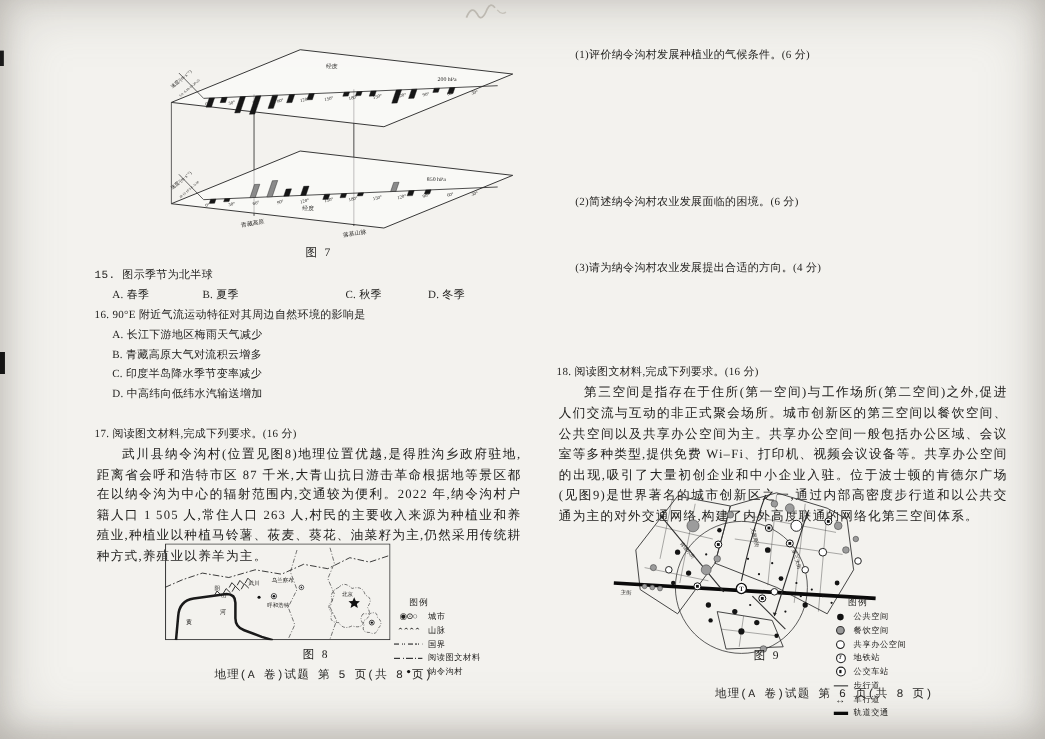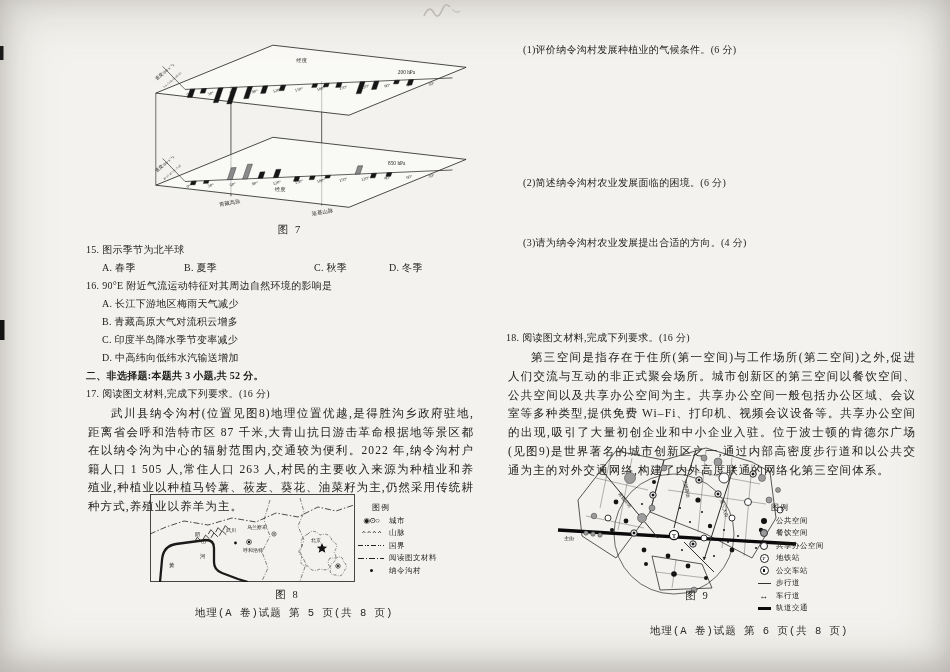--- a/index.html
+++ b/index.html
@@ -9,21 +9,21 @@
         font-family:"Liberation Serif","DejaVu Serif",serif;color:#1e1d1b;}
   .abs{position:absolute;}
   .t{font-size:10px;letter-spacing:.3px;white-space:nowrap;color:#1e1d1b;}
   .bold{font-weight:bold;}
   .para{font-size:11.5px;line-height:18.6px;text-align:justify;text-indent:2em;
         letter-spacing:1.1px;color:#22211f;}
   .caption{font-size:10.5px;text-align:center;letter-spacing:2px;}
   .footer{font-size:10.5px;text-align:left;letter-spacing:1px;color:#2a2927;font-family:Liberation Mono, monospace;}
   svg text{font-family:"Liberation Serif","DejaVu Serif",serif;fill:#1e1d1b;}
   
-  .lg{display:flex;flex-direction:column;gap:1px;}
+  .lg{display:flex;flex-direction:column;gap:1px;margin-top:40px;}
   .lg-title{font-size:8px;letter-spacing:1px;margin-left:14px;margin-bottom:1px;}
   .lg-row{display:flex;align-items:center;gap:5px;height:11.5px;font-size:7.5px;letter-spacing:.5px;}
   .sym{display:inline-flex;align-items:center;justify-content:center;width:26px;flex:0 0 26px;}
   .sym9{display:inline-flex;align-items:center;justify-content:center;width:14px;flex:0 0 14px;}
   .c-city{font-size:8px;letter-spacing:-1px;}
   .c-mtn{font-size:8px;letter-spacing:-1.5px;transform:scaleY(.8);}
   .ln1{width:26px;height:1px;background:repeating-linear-gradient(90deg,#222 0 5px,transparent 5px 7px,#222 7px 8.2px,transparent 8.2px 9.4px,#222 9.4px 10.6px,transparent 10.6px 12.6px);}
   .ln2{width:26px;height:1px;background:repeating-linear-gradient(90deg,#222 0 6px,transparent 6px 8px,#222 8px 9.2px,transparent 9.2px 11.2px);}
   .dot{width:3px;height:3px;border-radius:50%;background:#111;}
   .cir-black{width:6px;height:6px;border-radius:50%;background:#111;}
@@ -124,39 +124,38 @@
     <text font-size="3.2" transform="rotate(-42 24 150)" x="14" y="150">20 15 10 5 0 -5-10</text>
     <text font-size="5.5" x="152" y="28">经度</text>
     <text font-size="5.5" x="130" y="168">经度</text>
     <text font-size="5.5" x="256" y="41">200 hPa</text>
     <text font-size="5.5" x="246" y="140">850 hPa</text>
     <text font-size="5.5" text-anchor="middle" transform="rotate(-10 84 183)" x="84" y="183">青藏高原</text>
     <text font-size="5.5" text-anchor="middle" transform="rotate(-10 179 193)" x="179" y="193">落基山脉</text>
   </svg>
   <div class="abs caption" style="left:255px;top:223px;width:70px;">图 7</div>
 
-  <div class="abs t" style="left:86px;top:243px;">
+  <div class="abs t" style="left:86px;top:243px;font-family:Liberation Mono, monospace;">
     <span>15.</span>
     <span>图示季节为北半球</span>
   </div>
   <div class="abs t" style="left:102px;top:261px;">A. 春季</div>
   <div class="abs t" style="left:184px;top:261px;">B. 夏季</div>
   <div class="abs t" style="left:294px;top:261px;margin-left:20px;">C. 秋季</div>
   <div class="abs t" style="left:389px;top:261px;">D. 冬季</div>
 
   <div class="abs t" style="left:86px;top:279px;">
     <span>16.</span>
     <span>90°E 附近气流运动特征对其周边自然环境的影响是</span>
   </div>
   <div class="abs t" style="left:102px;top:297px;">A. 长江下游地区梅雨天气减少</div>
   <div class="abs t" style="left:102px;top:315px;">B. 青藏高原大气对流积云增多</div>
   <div class="abs t" style="left:102px;top:333px;">C. 印度半岛降水季节变率减少</div>
   <div class="abs t" style="left:102px;top:351px;">D. 中高纬向低纬水汽输送增加</div>
 
-  <div class="abs t bold" style="left:86px;top:369px;">二、非选择题:本题共 3 小题,共 52 分。</div>
 
   <div class="abs t" style="left:86px;top:387px;">17. 阅读图文材料,完成下列要求。(16 分)</div>
   <div class="abs para" style="left:88px;top:404px;width:386px;">武川县纳令沟村(位置见图8)地理位置优越,是得胜沟乡政府驻地,距离省会呼和浩特市区 87 千米,大青山抗日游击革命根据地等景区都在以纳令沟为中心的辐射范围内,交通较为便利。2022 年,纳令沟村户籍人口 1 505 人,常住人口 263 人,村民的主要收入来源为种植业和养殖业,种植业以种植马铃薯、莜麦、葵花、油菜籽为主,仍然采用传统耕种方式,养殖业以养羊为主。</div>
 
   <svg class="abs" style="left:150px;top:494px;" width="205" height="88" viewBox="0 0 205 88">
     <rect x="0.5" y="0.5" width="204" height="87" fill="none" stroke="#333" stroke-width="0.9"></rect>
     <polyline points="0,40 16,33 34,27 58,31 82,24 106,28 126,19 148,23 168,13 186,17 204,11" fill="none" stroke="#222" stroke-width="0.8" stroke-dasharray="6 2 1.5 2"></polyline>
     <polyline points="120,6 114,26 120,42 112,58 118,74 112,87" fill="none" stroke="#333" stroke-width="0.6" stroke-dasharray="4 1.6 1 1.6"></polyline>
     <polyline points="150,4 154,18 148,32 154,46 150,58 156,70 150,87" fill="none" stroke="#333" stroke-width="0.6" stroke-dasharray="4 1.6 1 1.6"></polyline>
     <path d="M158,40 Q149,44 152,52 Q146,58 152,63 Q148,72 158,72 Q162,79 170,75 Q180,78 181,70 Q189,66 184,58 Q190,50 182,47 Q180,38 170,41 Q163,34 158,40 Z" fill="none" stroke="#333" stroke-width="0.6" stroke-dasharray="3 1.4 0.8 1.4"></path>

